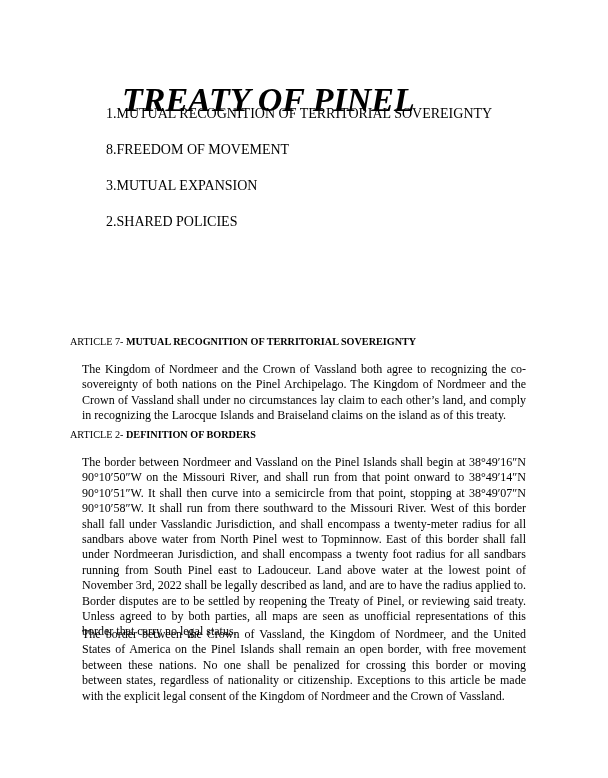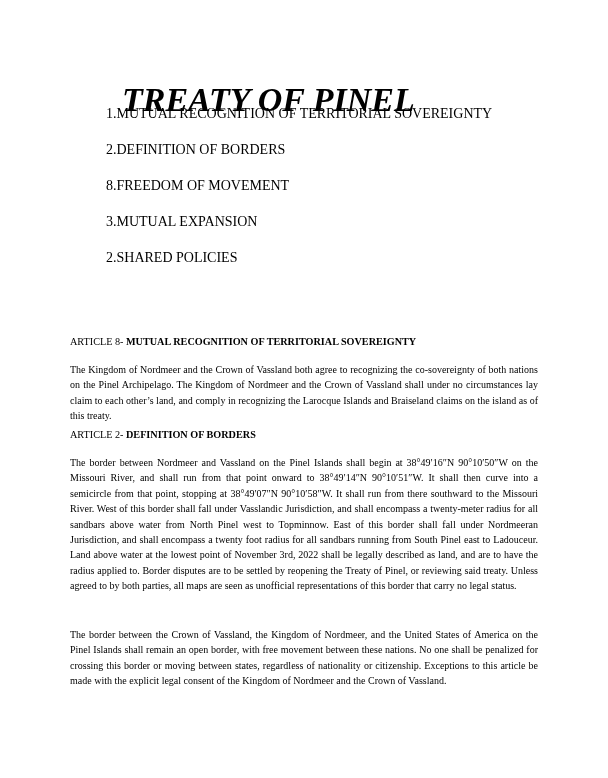--- a/index.html
+++ b/index.html
@@ -55,49 +55,48 @@
     }
     .article-heading {
       margin: 0;
       font-size: 10.2px;
       line-height: 14px;
       font-weight: normal;
       white-space: nowrap;
     }
     .article-heading b { font-weight: bold; }
     .article-body {
-      margin: 0;
-      font-size: 10px;
+      margin: 12px;
+      font-size: 12px;
       line-height: 15.4px;
       text-align: justify;
     }
     #article-1 { top: 335px; }
     #article-1 .article-body { margin-top: 13px; }
     #article-2 { top: 428px; }
     #article-2 .article-body { margin-top: 13px; }
     #article-3 { top: 626px; }
     #article-3 .article-body { margin-top: 1px; }
   </style>
 </head>
 <body>
 
 <div class="page">
 
   <h1 class="title">TREATY OF PINEL</h1>
 
   <ol class="toc">
     <li>1.MUTUAL RECOGNITION OF TERRITORIAL SOVEREIGNTY</li>
-    <li>2.DEFINITION OF BORDERS</li>
     <li>8.FREEDOM OF MOVEMENT</li>
     <li>3.MUTUAL EXPANSION</li>
     <li>2.SHARED POLICIES</li>
   </ol>
 
   <section class="article" id="article-1">
-    <h2 class="article-heading"><span>ARTICLE 8- </span><b>MUTUAL RECOGNITION OF TERRITORIAL SOVEREIGNTY</b></h2>
+    <h2 class="article-heading"><span>ARTICLE 7- </span><b>MUTUAL RECOGNITION OF TERRITORIAL SOVEREIGNTY</b></h2>
     <p class="article-body">The Kingdom of Nordmeer and the Crown of Vassland both agree to recognizing the co-sovereignty of both nations on the Pinel  Archipelago. The Kingdom of Nordmeer and the Crown of Vassland shall under no circumstances lay claim to each other’s land, and comply in recognizing the Larocque Islands and Braiseland claims on the island as of this treaty.</p>
   </section>
 
   <section class="article" id="article-2">
     <h2 class="article-heading"><span>ARTICLE 2- </span><b>DEFINITION OF BORDERS</b></h2>
     <p class="article-body">The border between Nordmeer and Vassland on the Pinel Islands shall begin at 38°49′16″N 90°10′50″W on the Missouri River, and shall run from that point onward to 38°49′14″N 90°10′51″W. It shall then curve into a semicircle from that point, stopping at 38°49′07″N 90°10′58″W. It shall run from there southward to the Missouri River. West of this border shall fall under Vasslandic Jurisdiction, and shall encompass a twenty-meter radius for all sandbars above water from North Pinel west to Topminnow. East of this border shall fall under Nordmeeran Jurisdiction, and shall encompass a twenty foot radius for all sandbars running from South Pinel east to Ladouceur. Land above water at the lowest point of November 3rd, 2022 shall be legally described as land, and are to have the radius applied to. Border disputes are to be settled by reopening the Treaty of Pinel, or reviewing said treaty. Unless agreed to by both parties, all maps are seen as unofficial representations of this border that carry no legal status.</p>
   </section>
 
   <section class="article" id="article-3">
     <p class="article-body">The border between the Crown of Vassland, the Kingdom of Nordmeer, and the United States of America on the Pinel Islands shall remain an open border, with free movement between these nations. No one shall be penalized for crossing this border or moving between states, regardless of nationality or citizenship. Exceptions to this article be made with the explicit legal consent of the Kingdom of Nordmeer and the Crown of Vassland.</p>

